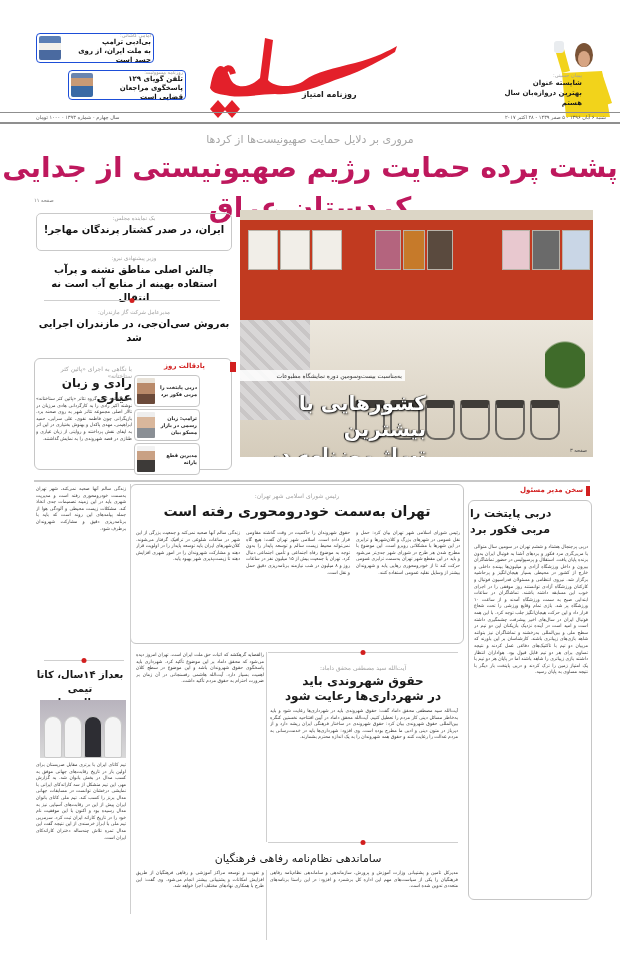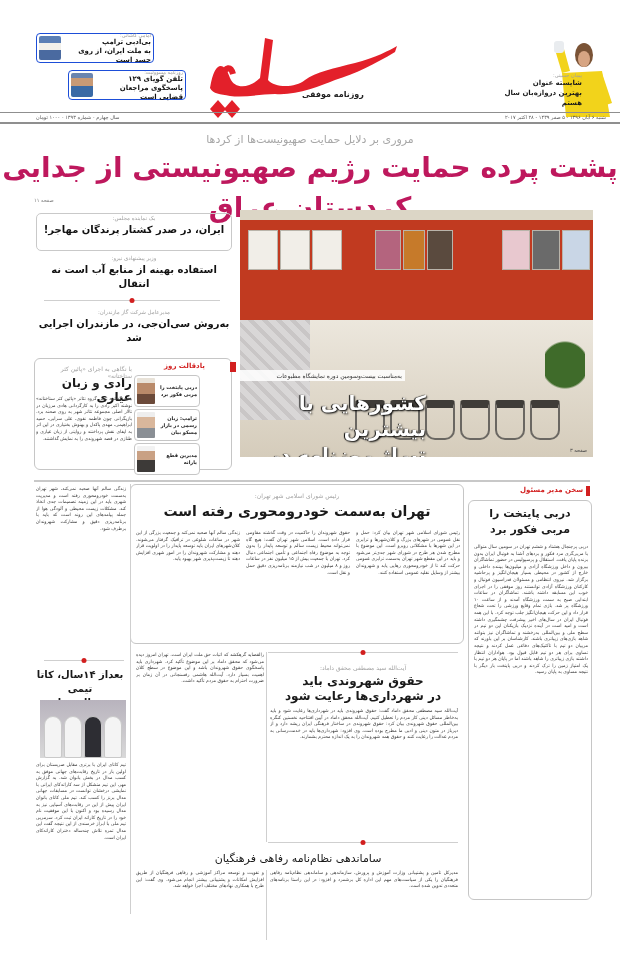--- a/index.html
+++ b/index.html
@@ -75,21 +75,21 @@
   .hero-caption { position: absolute; left: 6px; top: 180px; width: 180px; text-align: right; font-size: 20px; line-height: 26px; font-weight: bold; color: #fff; text-shadow: 1px 1px 2px #000, -1px 0 1px #000; direction: rtl; }
   .hero-credit { position: absolute; right: 6px; bottom: 4px; font-size: 5px; color: #444; }
 
   
   .hsep { left: 34px; top: 480px; width: 556px; height: 2px; background: #c8c8c8; }
 
   
   .ed-label { left: 520px; top: 486px; font-size: 7px; font-weight: bold; color: #d21f1f; direction: rtl; }
   .ed-mark { left: 586px; top: 486px; width: 4px; height: 10px; background: #d21f1f; }
   .ed-box { left: 468px; top: 500px; width: 124px; height: 400px; border: 1px solid #c6c6c6; border-radius: 6px; }
-  .ed-title { left: 470px; top: 506px; width: 120px; text-align: center; font-size: 11px; font-weight: bold; line-height: 16px; direction: rtl; }
+  .ed-title { left: 470px; top: 506px; width: 120px; text-align: left; font-size: 11px; font-weight: bold; line-height: 16px; direction: rtl; }
   .ed-body { left: 474px; top: 544px; width: 114px; height: 350px; overflow: hidden; font-size: 4.6px; line-height: 6.6px; color: #3a3a3a; text-align: justify; direction: rtl; }
 
   
   .teh-box { left: 130px; top: 484px; width: 334px; height: 160px; border: 1px solid #c6c6c6; border-radius: 6px; }
   .teh-kicker { left: 130px; top: 492px; width: 334px; text-align: center; font-size: 6px; color: #a2a2a2; direction: rtl; }
   .teh-title { left: 130px; top: 503px; width: 334px; text-align: center; font-size: 14px; font-weight: bold; direction: rtl; }
   .body-col { position: absolute; font-size: 4.6px; line-height: 6.6px; color: #3a3a3a; text-align: justify; direction: rtl; overflow: hidden; }
   .teh-c1 { left: 356px; top: 530px; width: 104px; height: 110px; }
   .teh-c2 { left: 246px; top: 530px; width: 104px; height: 110px; }
   .teh-c3 { left: 136px; top: 530px; width: 104px; height: 110px; }
@@ -117,21 +117,21 @@
 </style>
 </head>
 <body>
 
 <div class="abs masthead"></div>
 
 <svg class="abs logo" viewBox="0 0 195 80">
   <path d="M5 70 C 10 40, 20 45, 25 60 C 30 72, 45 70, 55 60 L 60 20 L 68 22 L 63 62 C 70 70, 90 70, 100 62 C 110 54, 130 50, 150 45 C 170 40, 185 32, 192 28 L 190 34 C 170 46, 150 56, 130 62 C 115 68, 90 78, 70 76 C 55 76, 40 80, 25 78 C 15 76, 8 76, 5 70 Z" fill="#e3202a"></path>
   <path d="M18 58 C 20 48, 26 48, 28 56" stroke="#e3202a" stroke-width="6" fill="none"></path>
 </svg>
-<div class="abs logo-sub">روزنامه موفقی</div>
+<div class="abs logo-sub">روزنامه امتیاز</div>
 <svg class="abs logo-drops" viewBox="0 0 36 18">
   <path d="M8 0 L16 9 L8 18 L0 9 Z" fill="#e3202a"></path>
   <path d="M22 0 L30 9 L22 18 L14 9 Z" fill="#e3202a"></path>
 </svg>
 
 <div class="abs teaser teaser-1">
   <div class="thumb" style="background:linear-gradient(#5b7fb5 0 30%, #f2f0ea 30% 60%, #4a6aa0 60%);"></div>
   <div class="txt">
     <div class="kicker">امامی کاشانی:</div>
     <div class="line">بی‌ادبی ترامپ</div>
@@ -171,20 +171,21 @@
 <div class="abs main-headline">پشت پرده حمایت رژیم صهیونیستی از جدایی کردستان عراق</div>
 <div class="abs credit-small">صفحه ۱۱</div>
 
 <div class="abs brief-box"></div>
 <div class="abs brief brief-1">
   <div class="k">یک نماینده مجلس:</div>
   <div class="h">ایران، در صدر کشتار پرندگان مهاجر!</div>
 </div>
 <div class="abs brief brief-2">
   <div class="k">وزیر پیشنهادی نیرو:</div>
+  <div class="h">چالش اصلی مناطق تشنه و پرآب</div>
   <div class="h">استفاده بهینه از منابع آب است نه انتقال</div>
 </div>
 <div class="abs divider-dot div-1"></div>
 <div class="abs brief brief-3">
   <div class="k">مدیرعامل شرکت گاز مازندران:</div>
   <div class="h">به‌روش سی‌ان‌جی، در مازندران اجرایی شد</div>
 </div>
 
 <div class="abs yad-box"></div>
 <div class="abs yad-label-mark"></div>

